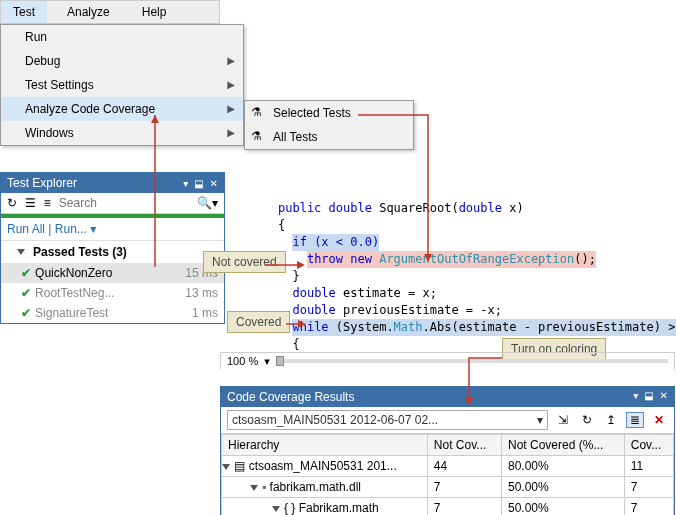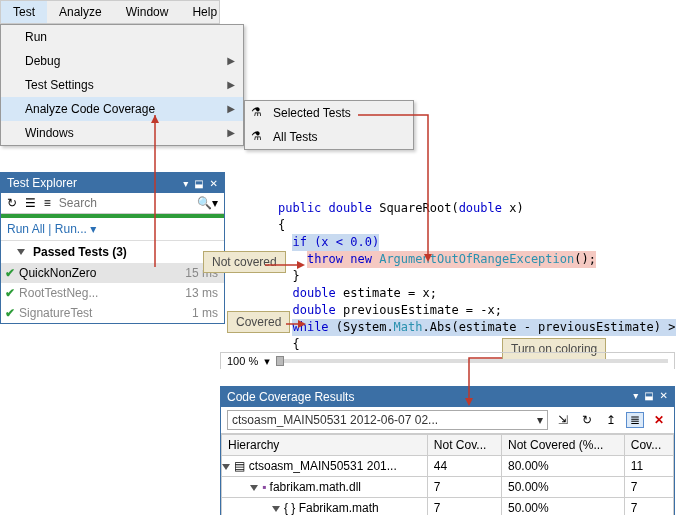--- a/index.html
+++ b/index.html
@@ -1,37 +1,37 @@
 <!DOCTYPE html>
 <html><head>
 <meta charset="utf-8">
 <style>
 * { box-sizing: border-box; margin: 0; padding: 0; }
 body { font-family: "Segoe UI", Arial, sans-serif; font-size: 12px; background: #fff; width: 676px; height: 515px; position: relative; color: #000; }
-.menubar { display: flex; background: #eee; border: 1px solid #ccc; width: 220px; }
+.menubar { display: flex; background: #eee; border: 1px solid #ccc; width: 220px; gap: 8px; }
 .menubar-item { padding: 4px 12px; cursor: default; }
 .menubar-item.active { background: #d6e7f7; }
 .dropdown { background: #f0f0f0; border: 1px solid #999; width: 244px; box-shadow: 2px 2px 3px rgba(0,0,0,.2); }
 .dd-item { padding: 5px 10px 5px 24px; position: relative; cursor: default; }
 .dd-item:hover, .dd-item.hl { background: #d6e7f7; }
 .dd-item .arrow { position: absolute; right: 8px; top: 6px; font-size: 10px; color: #555; }
 .submenu { position: absolute; left: 244px; top: 100px; background: #f0f0f0; border: 1px solid #999; box-shadow: 2px 2px 3px rgba(0,0,0,.2); width: 170px; }
 .sub-item { padding: 5px 10px 5px 28px; position: relative; cursor: default; }
 .sub-item .ficon { position: absolute; left: 6px; top: 4px; font-size: 12px; }
 
 .test-explorer { position: absolute; top: 172px; left: 0; width: 225px; border: 1px solid #3b6fa5; background: #fff; }
 .te-title { background: #3b6fa5; color: #fff; padding: 3px 6px; display: flex; justify-content: space-between; align-items: center; }
 .te-title-icons { display: flex; gap: 6px; font-size: 10px; }
 .te-tools { display: flex; align-items: center; gap: 8px; padding: 3px 6px; border-bottom: 1px solid #ccc; }
 .te-tools input { border: none; outline: none; width: 60px; font-size: 12px; color: #888; }
 .te-green { height: 4px; background: #2e9c3a; }
 .te-links { padding: 4px 6px; color: #2a6fb5; border-bottom: 1px solid #ddd; }
 .te-links span { cursor: pointer; }
 .te-group { padding: 4px 16px; font-weight: bold; display: flex; align-items: center; gap: 4px; }
-.te-row { display: flex; justify-content: space-between; padding: 3px 6px 3px 4px; align-items: center; }
+.te-row { display: flex; justify-content: space-between; padding: 3px 6px 3px 20px; align-items: center; }
 .te-row.sel { background: #e4e4e4; }
 .te-row .ms { color: #888; }
 .pass { color: #2e9c3a; font-weight: bold; margin-right: 4px; }
 
 .code-area { position: absolute; left: 260px; top: 200px; width: 405px; font-family: Consolas, monospace; font-size: 12px; line-height: 17px; }
 .code-line { white-space: pre; padding-left: 18px; }
 .kw { color: #0000cc; }
 .tp { color: #2b91af; }
 .bg-red { background: #f5c9c2; display: inline-block; }
 .bg-blue { background: #c8daf0; display: inline-block; }
@@ -60,21 +60,20 @@
 
 .red-arrow { position: absolute; pointer-events: none; }
 .red-arrow svg { overflow: visible; }
 </style>
 </head>
 <body>
 
 <div class="menubar">
   <div class="menubar-item active">Test</div>
   <div class="menubar-item">Analyze</div>
-  <div class="menubar-item">Window</div>
   <div class="menubar-item">Help</div>
 </div>
 
 <div class="dropdown">
   <div class="dd-item"><span>Run</span></div>
   <div class="dd-item"><span>Debug</span><span class="arrow">▶</span></div>
   <div class="dd-item"><span>Test Settings</span><span class="arrow">▶</span></div>
   <div class="dd-item hl"><span>Analyze Code Coverage</span><span class="arrow">▶</span></div>
   <div class="dd-item"><span>Windows</span><span class="arrow">▶</span></div>
 </div>

